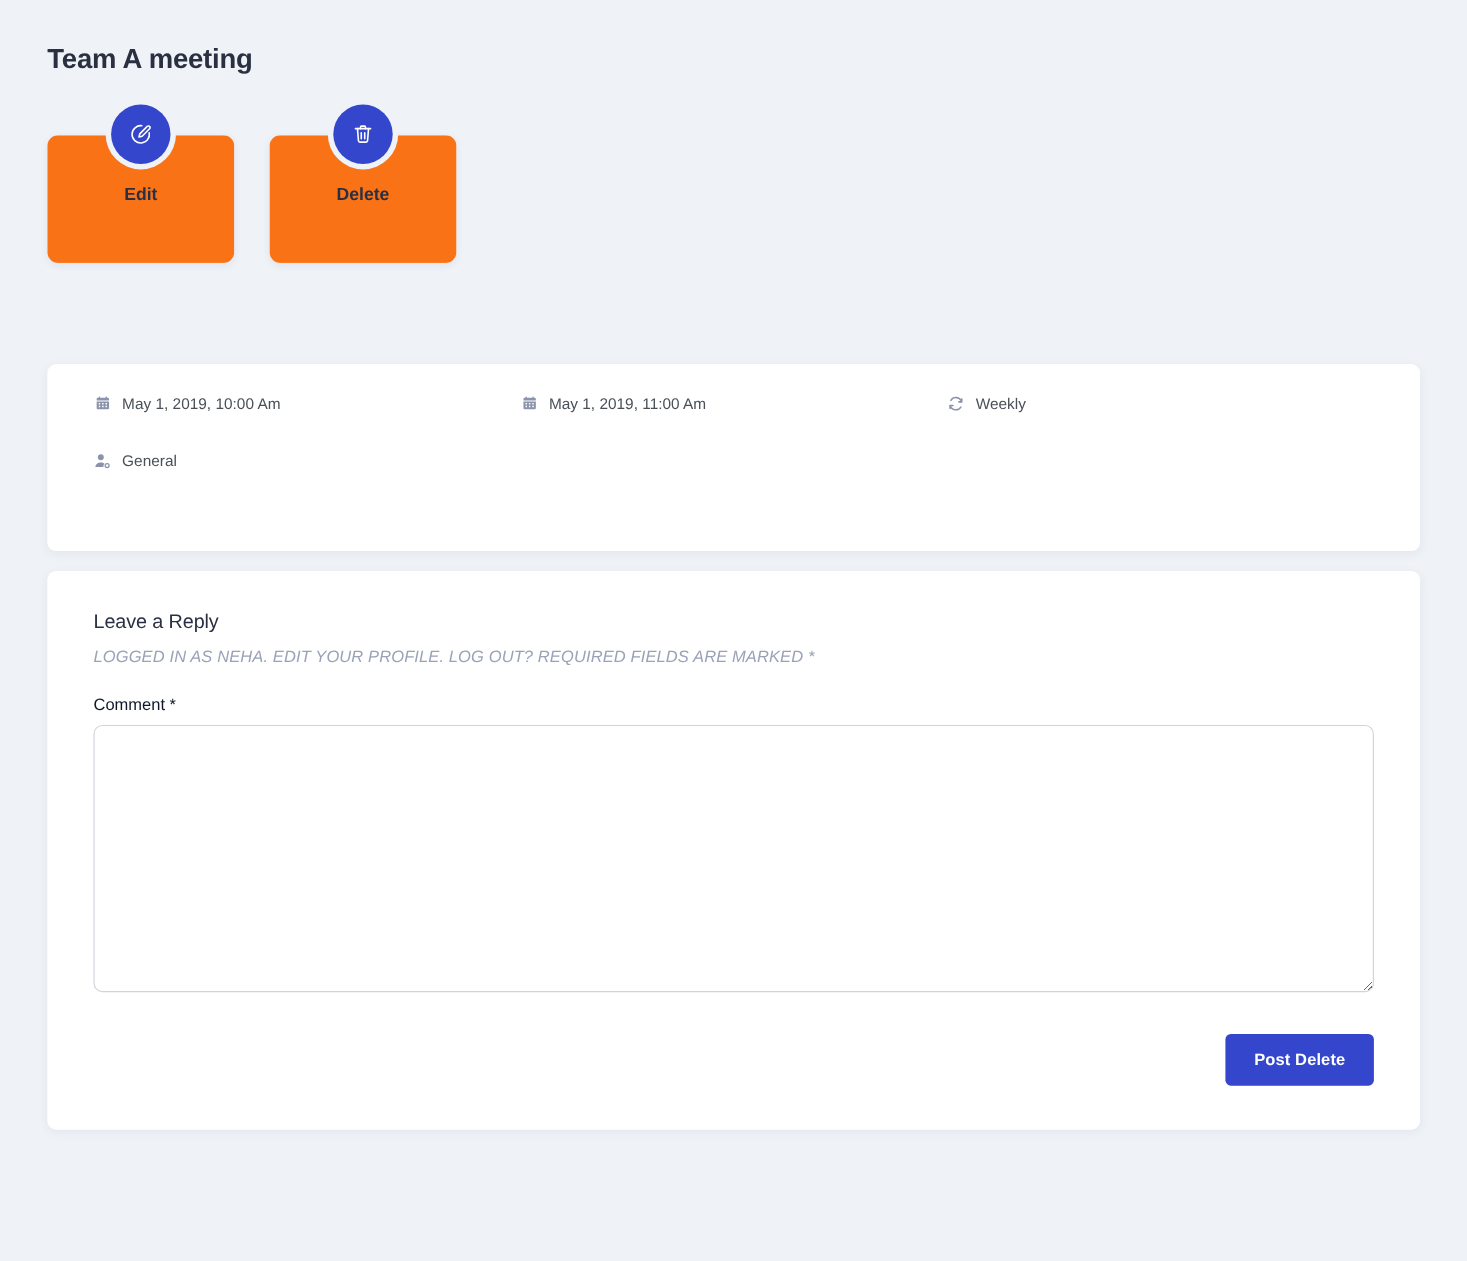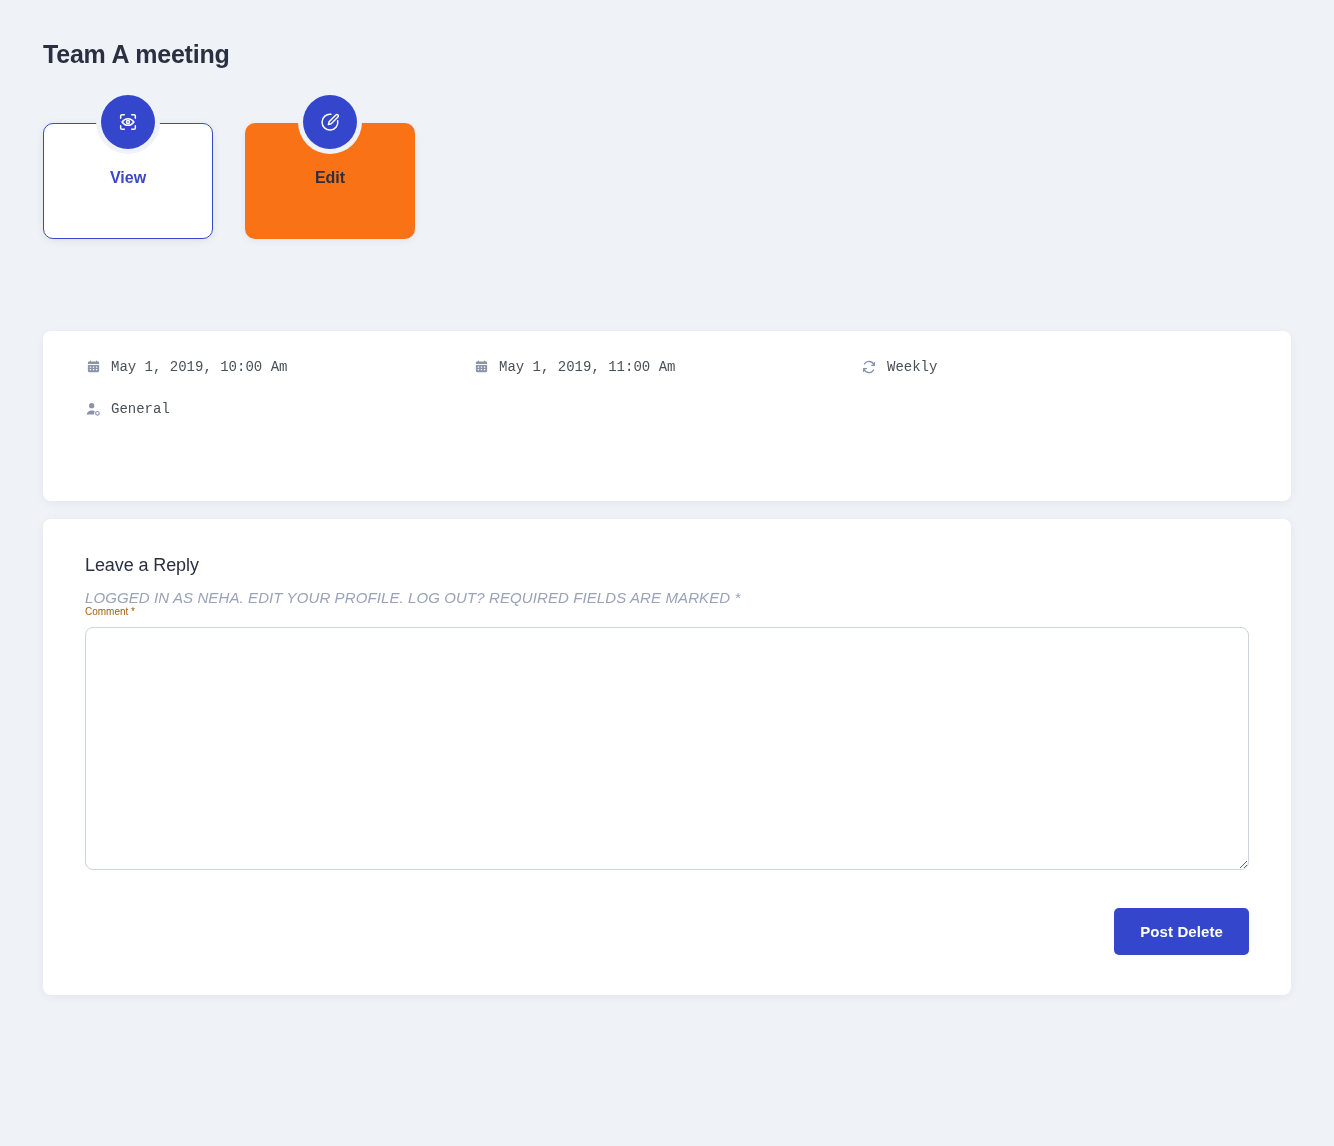--- a/index.html
+++ b/index.html
@@ -96,22 +96,21 @@
     background: #ffffff;
     border-radius: 8px;
     box-shadow: 0 2px 10px rgba(18, 38, 63, 0.055);
     padding: 28px 42px 44px 42px;
     min-height: 170px;
   }
 
   .detail-grid {
     display: grid;
     grid-template-columns: repeat(3, 1fr);
-    row-gap: 26px;
-    font-family: Liberation Mono, monospace;
+    row-gap: 36px;
   }
 
   .detail-item {
     display: flex;
     align-items: center;
     gap: 10px;
     font-size: 14px;
     color: #495057;
   }
 
@@ -145,22 +144,23 @@
 
   .reply-meta {
     margin-top: 13px;
     font-size: 15px;
     color: #9aa2b8;
     letter-spacing: 0.1px;
     font-style: italic;
   }
 
   .field-label {
-    font-size: 10px;
-    color: #a16207;
+    margin-top: 26px;
+    font-size: 15px;
+    color: #0f172a;
   }
 
   .comment-box {
     margin-top: 10px;
     width: 100%;
     height: 243px;
     border: 1px solid #ced4da;
     border-radius: 8px;
     background: #ffffff;
     resize: both;
@@ -193,44 +193,42 @@
 </style>
 </head>
 <body>
 
 <div class="page">
 
   <h1 class="page-title">Team A meeting</h1>
 
   <div class="action-cards">
 
-    <div class="action-card is-active">
-      <span class="card-badge">
-        <svg width="22" height="22" viewBox="0 0 24 24" fill="none" stroke="#ffffff" stroke-width="1.6" stroke-linecap="round" stroke-linejoin="round">
-          <path d="M4 8V5.5A1.5 1.5 0 0 1 5.5 4H8"></path>
-          <path d="M20 8V5.5A1.5 1.5 0 0 0 18.5 4H16"></path>
-          <path d="M4 16v2.5A1.5 1.5 0 0 0 5.5 20H8"></path>
-          <path d="M20 16v2.5A1.5 1.5 0 0 1 18.5 20H16"></path>
-          <path d="M5.5 12c1.7-2.4 3.9-3.6 6.5-3.6s4.8 1.2 6.5 3.6c-1.7 2.4-3.9 3.6-6.5 3.6S7.2 14.4 5.5 12z"></path>
-          <circle cx="12" cy="12" r="1.7"></circle>
-        </svg>
-      </span>
-      <span class="card-label">View</span>
-    </div>
 
     <div class="action-card">
       <span class="card-badge">
         <svg width="22" height="22" viewBox="0 0 24 24" fill="none" stroke="#ffffff" stroke-width="1.6" stroke-linecap="round" stroke-linejoin="round">
           <path d="M20.4 10.6A8.6 8.6 0 1 1 13 3.6"></path>
           <path d="M20.7 4.3a1.6 1.6 0 0 0-2.3 0l-7.4 7.4-.8 3.1 3.1-.8 7.4-7.4a1.6 1.6 0 0 0 0-2.3z"></path>
         </svg>
       </span>
       <span class="card-label">Edit</span>
     </div>
 
+    <div class="action-card">
+      <span class="card-badge">
+        <svg width="22" height="22" viewBox="0 0 24 24" fill="none" stroke="#ffffff" stroke-width="1.6" stroke-linecap="round" stroke-linejoin="round">
+          <path d="M4.5 6.5h15"></path>
+          <path d="M9.5 6.5V5a1 1 0 0 1 1-1h3a1 1 0 0 1 1 1v1.5"></path>
+          <path d="M6.5 6.5l1 12a1.5 1.5 0 0 0 1.5 1.4h6a1.5 1.5 0 0 0 1.5-1.4l1-12"></path>
+          <path d="M10.3 10.5v6M13.7 10.5v6"></path>
+        </svg>
+      </span>
+      <span class="card-label">Delete</span>
+    </div>
 
   </div>
 
   <div class="detail-card">
     <div class="detail-grid">
 
       <div class="detail-item">
         <span class="d-icon">
           <svg width="15" height="15" viewBox="0 0 24 24" fill="currentColor">
             <path d="M7 2.5a1 1 0 0 1 1 1V4h8v-.5a1 1 0 1 1 2 0V4h1.2A1.8 1.8 0 0 1 21 5.8V8H3V5.8A1.8 1.8 0 0 1 4.8 4H6v-.5a1 1 0 0 1 1-1z"></path>

